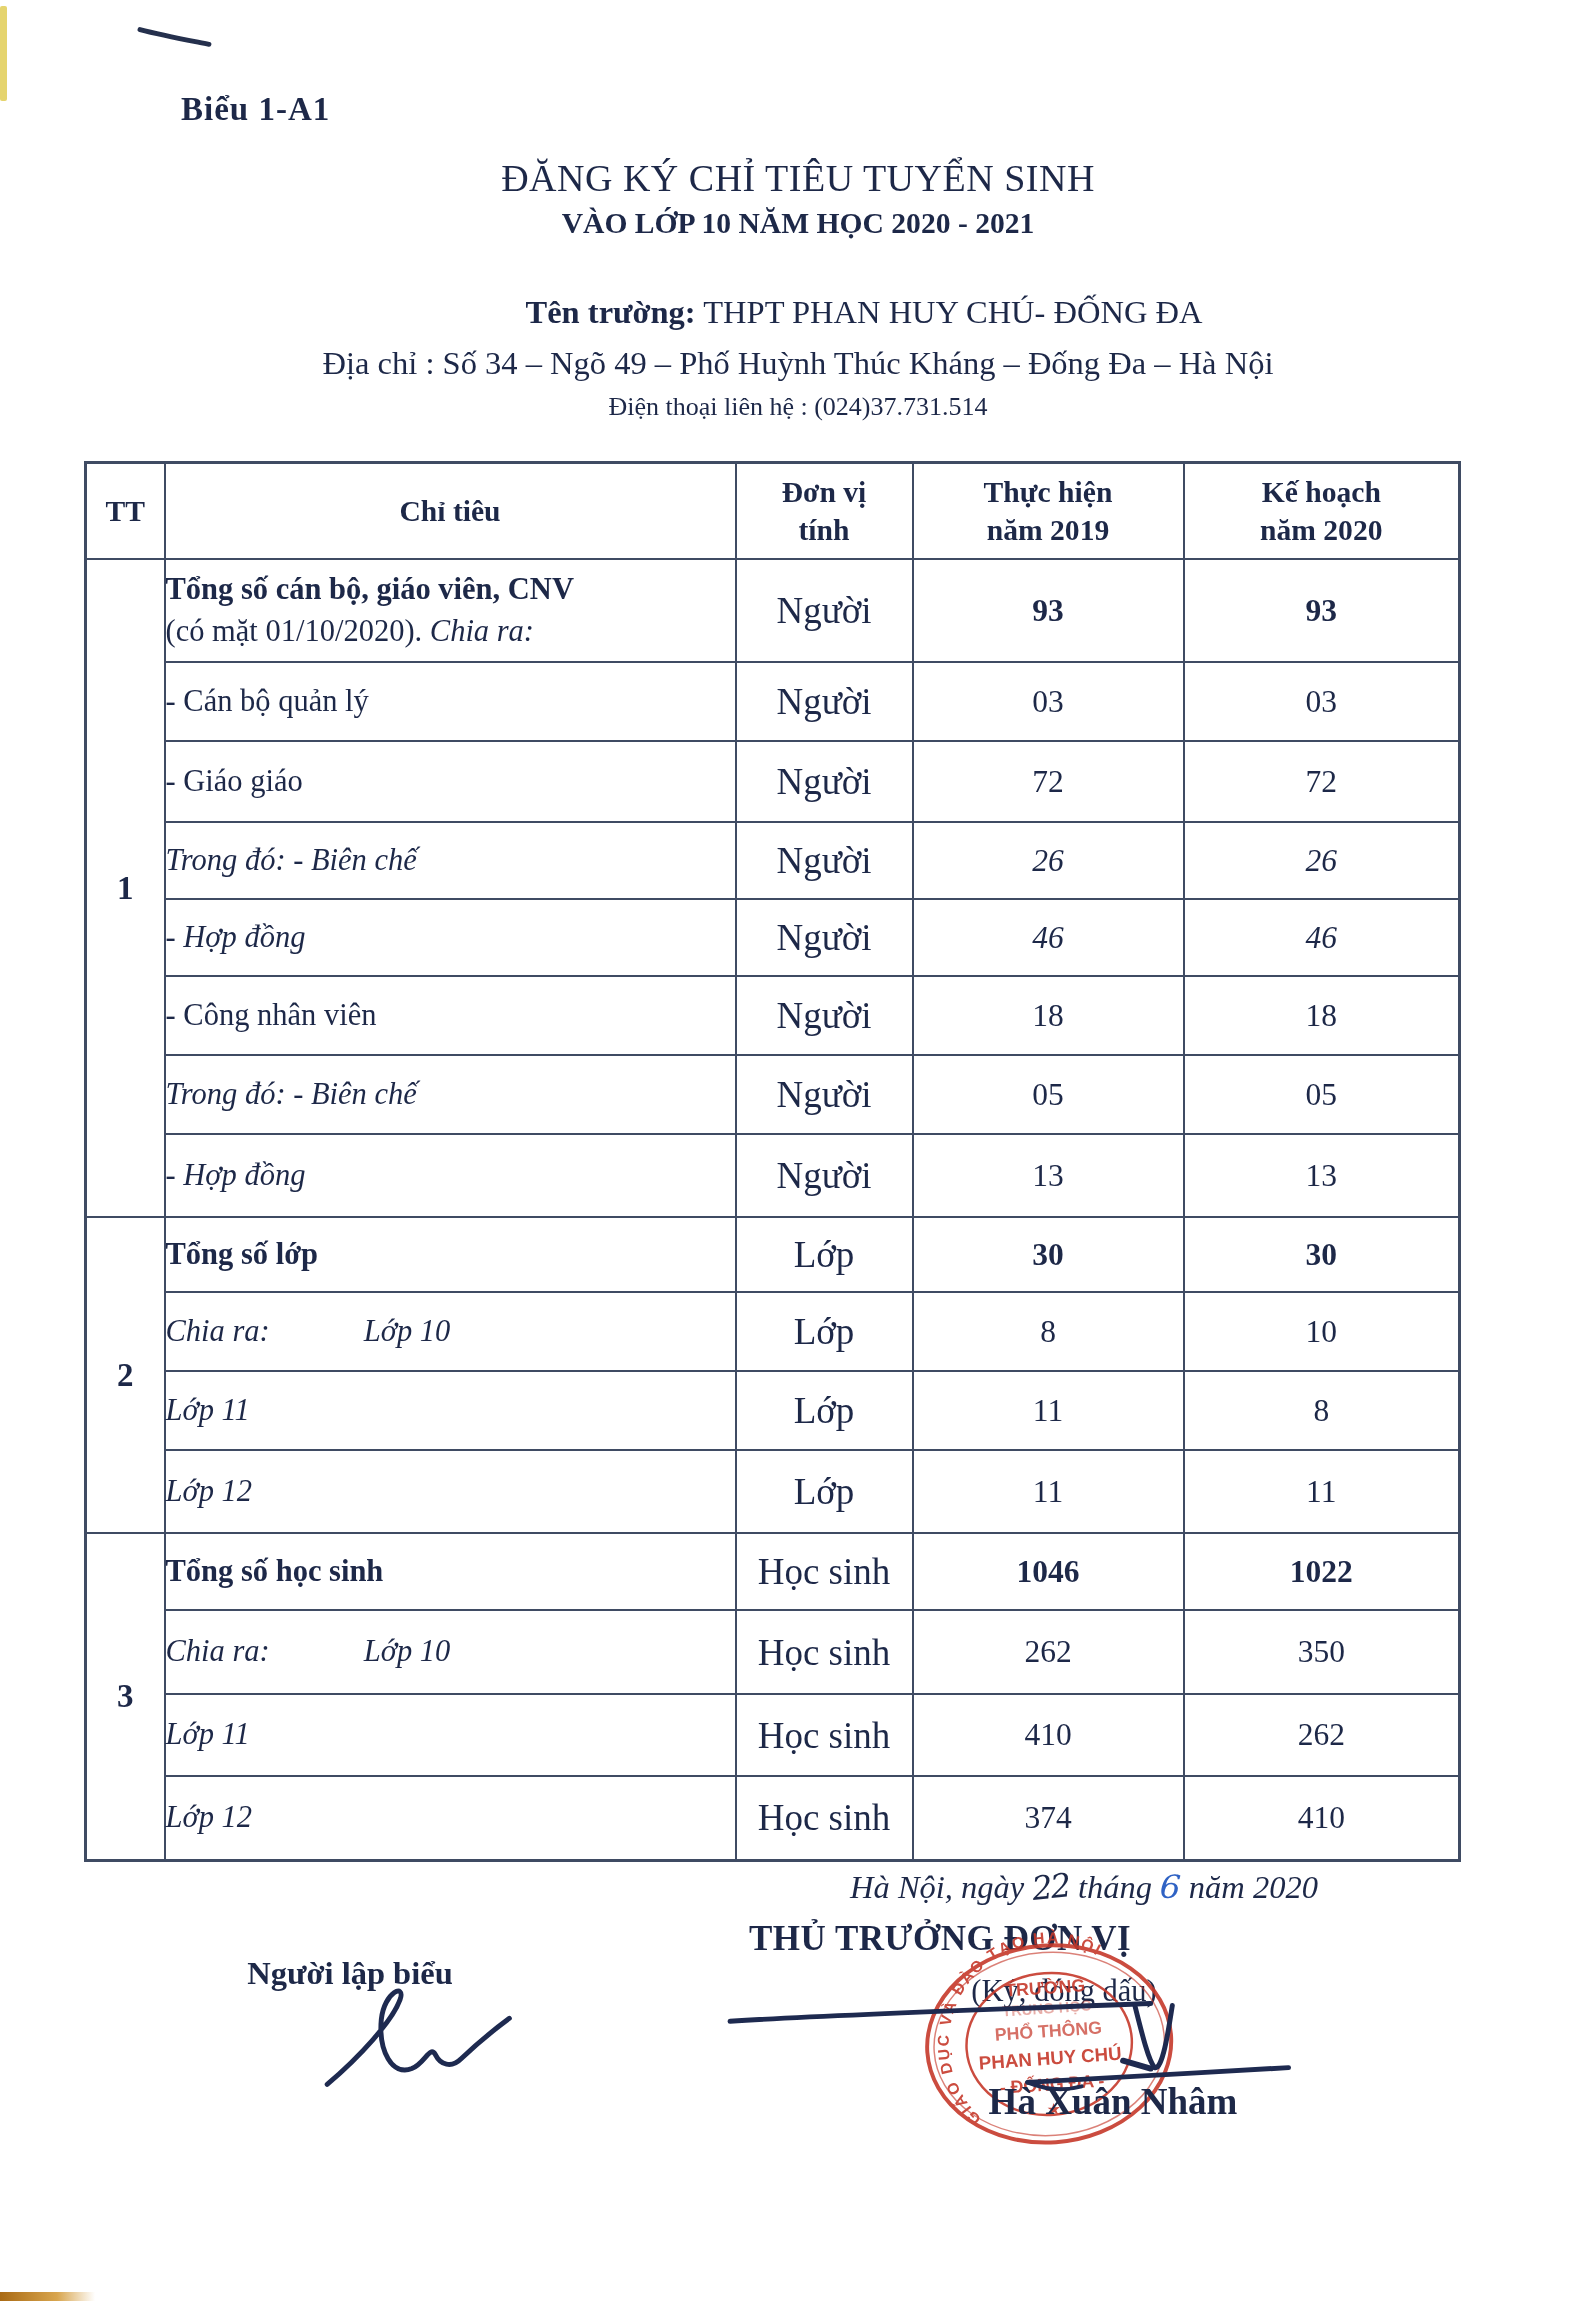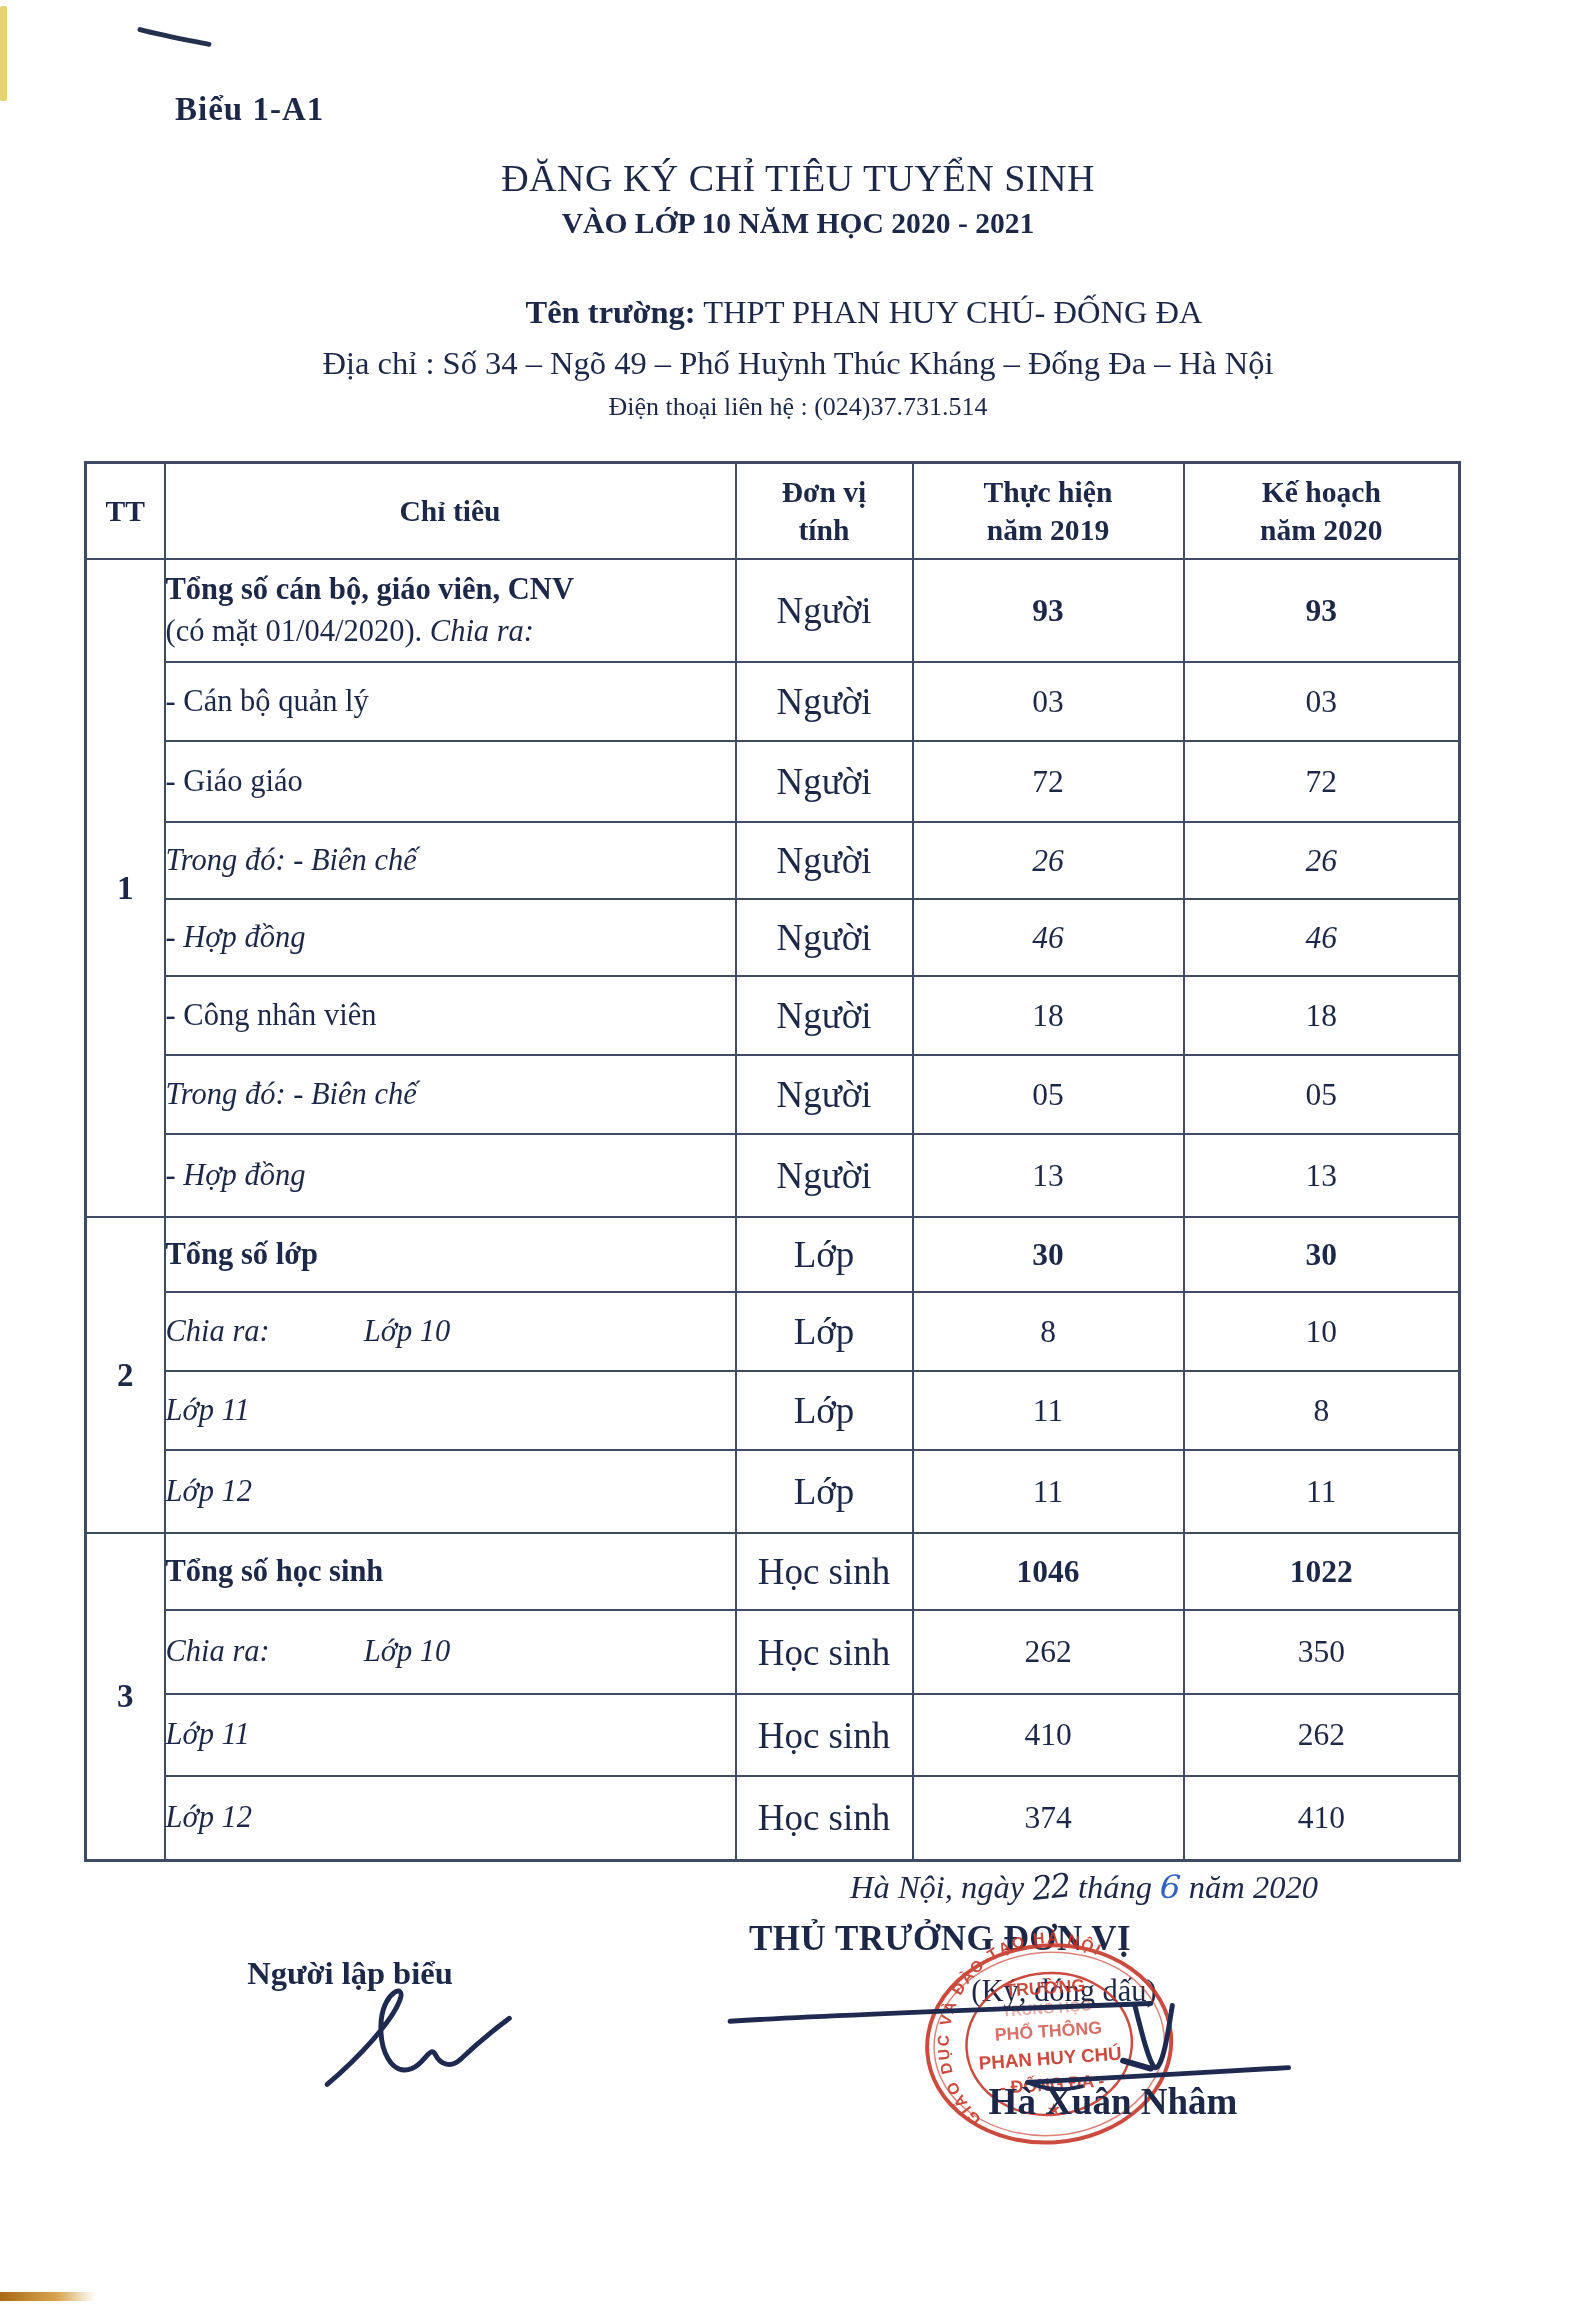--- a/index.html
+++ b/index.html
@@ -12,21 +12,21 @@
   body{
     width:1596px;height:2304px;position:relative;background:#ffffff;
     font-family:"Liberation Serif", serif;color:var(--ink);overflow:hidden;
   }
   .abs{position:absolute;}
   
   #edge-yellow{left:0;top:5.9px;width:6.9px;height:95px;background:#dcc63e;opacity:.75;border-radius:2px;}
   #edge-orange{left:0;top:2292px;width:95px;height:8.9px;
     background:linear-gradient(90deg,#a96a14,#d8a54e 60%,rgba(216,165,78,0));}
   
-  #form-code{left:175px;top:91px;font-size:33px;font-weight:bold;letter-spacing:1px;}
+  #form-code{left:181px;top:91px;font-size:33px;font-weight:bold;letter-spacing:1px;}
   #title{left:0;top:156px;width:100%;text-align:center;font-size:38px;font-weight:normal;letter-spacing:0.5px;}
   #subtitle{left:0;top:207px;width:100%;text-align:center;font-size:29.6px;font-weight:bold;}
   #school-line{left:0;top:294px;width:100%;text-align:center;font-size:32.5px;transform:translateX(66px);}
   #school-line .lbl{font-weight:bold;}
   #address-line{left:0;top:345px;width:100%;text-align:center;font-size:32.5px;}
   #phone-line{left:0;top:392px;width:100%;text-align:center;font-size:26px;}
   
   #tbl{left:84px;top:461px;width:1374px;border-collapse:collapse;table-layout:fixed;}
   #tbl,#tbl td,#tbl th{border:2px solid var(--line);}
   #tbl{border:3px solid var(--line);}
@@ -80,21 +80,21 @@
         <th>TT</th>
         <th>Chỉ tiêu</th>
         <th>Đơn vị<br>tính</th>
         <th>Thực hiện<br>năm 2019</th>
         <th>Kế hoạch<br>năm 2020</th>
       </tr>
     </thead>
   <tbody id="tbl-body">
       <tr class="sec-top" style="height: 103px;">
         <td class="tt-cell" rowspan="8">1</td>
-        <td class="label-cell ind0"><span class="b">Tổng số cán bộ, giáo viên, CNV</span><br><span>(có mặt 01/04/2020). </span><span class="it">Chia ra:</span></td>
+        <td class="label-cell ind0"><span class="b">Tổng số cán bộ, giáo viên, CNV</span><br><span>(có mặt 01/10/2020). </span><span class="it">Chia ra:</span></td>
         <td class="unit-cell">Người</td>
         <td class="val-cell b">93</td>
         <td class="val-cell b">93</td>
       </tr>
       <tr style="height: 79px;">
         <td class="label-cell ind0"><span>- Cán bộ quản lý</span></td>
         <td class="unit-cell">Người</td>
         <td class="val-cell">03</td>
         <td class="val-cell">03</td>
       </tr>

